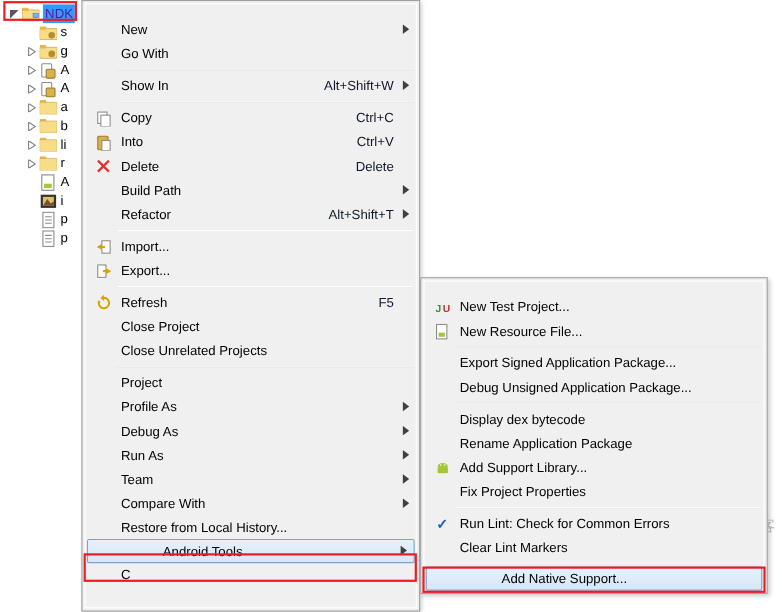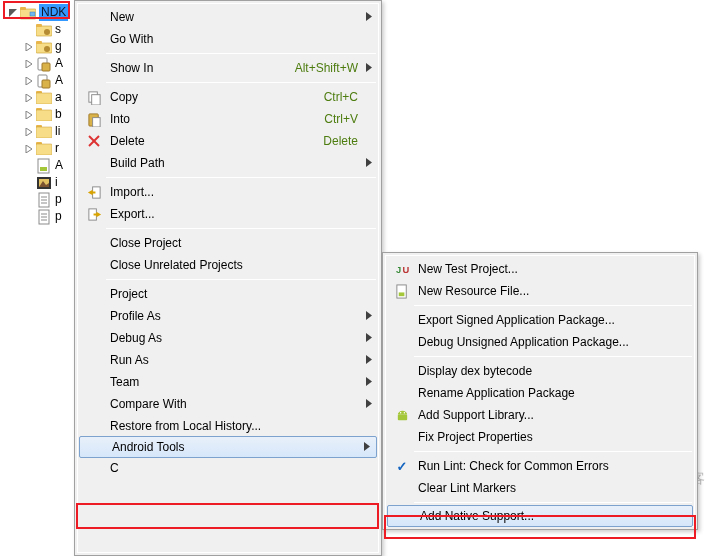--- a/index.html
+++ b/index.html
@@ -38,21 +38,21 @@
   .node-icon {
     width: 16px; height: 16px;
     display: inline-flex; align-items: center; justify-content: center;
     margin-right: 3px;
   }
   .folder { width:16px; height:13px; }
   .folder .tab { fill:#e8b64b; }
   .folder .body { fill:#f7dd87; stroke:#c79a2d; stroke-width:0.5; }
   .tree-label { line-height: 17px; }
   .selected .tree-label {
-    background: #3399ff; color: #0f172a; padding: 0 2px;
+    background: #3399ff; color: #4c1d95; padding: 0 2px;
   }
   .red-box {
     position: absolute;
     border: 2px solid #ed1c24;
     pointer-events: none;
     z-index: 50;
   }
 
   .menu {
     position: absolute;
@@ -60,44 +60,45 @@
     border: 1px solid #a0a0a0;
     box-shadow: 2px 2px 4px rgba(0,0,0,0.2);
     padding: 2px;
     z-index: 10;
   }
   .menu1 { left: 74px; top: 0; width: 308px; height: 556px; }
   .menu2 { left: 382px; top: 252px; width: 316px; }
   .menu-inner {
     border: 1px solid #fff;
     height: 100%;
-    padding-top: 2px;
+    padding-top: 12px;
   }
   .menu-item {
     display: flex;
     align-items: center;
     height: 22px;
     padding: 0 20px 0 6px;
     position: relative;
   }
   .menu-item.selected {
     background: linear-gradient(#e8f0fa, #d6e7fa);
     border: 1px solid #7da2ce;
     border-radius: 2px;
     height: 22px;
     margin: -1px 1px;
+    gap: 36px;
   }
   .mi-icon {
     width: 20px; height: 16px;
     display: inline-flex; align-items: center; justify-content: center;
     margin-right: 6px;
     flex-shrink: 0;
   }
   .mi-label { flex: 1; white-space: nowrap; }
-  .mi-accel { color: #4d7c0f; padding-left: 12px; white-space: nowrap; }
+  .mi-accel { color: #0f172a; padding-left: 12px; white-space: nowrap; }
   .mi-arrow {
     position: absolute; right: 6px; top: 50%; transform: translateY(-50%);
   }
   .sep {
     height: 1px;
     margin: 3px 2px 3px 28px;
     background: #c0c0c0;
     border-bottom: 1px solid #fff;
   }
   .checkmark { color: #1565c0; font-weight: bold; font-size: 13px; }
@@ -340,40 +341,58 @@
         <span class="mi-label">Delete</span>
         <span class="mi-accel">Delete</span>
       </div>
       <div class="menu-item">
         <span class="mi-icon"></span>
         <span class="mi-label">Build Path</span>
         <span class="mi-arrow"><svg width="6" height="9" viewBox="0 0 6 9">
             <polygon points="0,0 6,4.5 0,9" fill="#404040"></polygon>
           </svg></span>
       </div>
+      <div class="menu-item">
+        <span class="mi-icon"></span>
+        <span class="mi-label">Refactor</span>
+        <span class="mi-accel">Alt+Shift+T</span>
+        <span class="mi-arrow"><svg width="6" height="9" viewBox="0 0 6 9">
+            <polygon points="0,0 6,4.5 0,9" fill="#404040"></polygon>
+          </svg></span>
+      </div>
       <div class="sep"></div>
       <div class="menu-item">
         <span class="mi-icon">
           <svg width="15" height="15" viewBox="0 0 16 16">
             <rect x="6" y="2" width="8" height="12" fill="#fff" stroke="#888"></rect>
             <polygon points="1,8 6,5 6,7 9,7 9,9 6,9 6,11" fill="#d9a300"></polygon>
           </svg>
         </span>
         <span class="mi-label">Import...</span>
       </div>
       <div class="menu-item">
         <span class="mi-icon">
           <svg width="15" height="15" viewBox="0 0 16 16">
             <rect x="2" y="2" width="8" height="12" fill="#fff" stroke="#888"></rect>
             <polygon points="15,8 10,5 10,7 7,7 7,9 10,9 10,11" fill="#d9a300"></polygon>
           </svg>
         </span>
         <span class="mi-label">Export...</span>
       </div>
       <div class="sep"></div>
+      <div class="menu-item">
+        <span class="mi-icon">
+          <svg width="15" height="15" viewBox="0 0 16 16">
+            <path d="M8 3 a5 5 0 1 1 -4.5 2.8" fill="none" stroke="#d9a300" stroke-width="2"></path>
+            <polygon points="8,0 8,6 4.5,3" fill="#d9a300"></polygon>
+          </svg>
+        </span>
+        <span class="mi-label">Refresh</span>
+        <span class="mi-accel">F5</span>
+      </div>
       <div class="menu-item">
         <span class="mi-icon"></span>
         <span class="mi-label">Close Project</span>
       </div>
       <div class="menu-item">
         <span class="mi-icon"></span>
         <span class="mi-label">Close Unrelated Projects</span>
       </div>
       <div class="sep"></div>
       <div class="menu-item">

